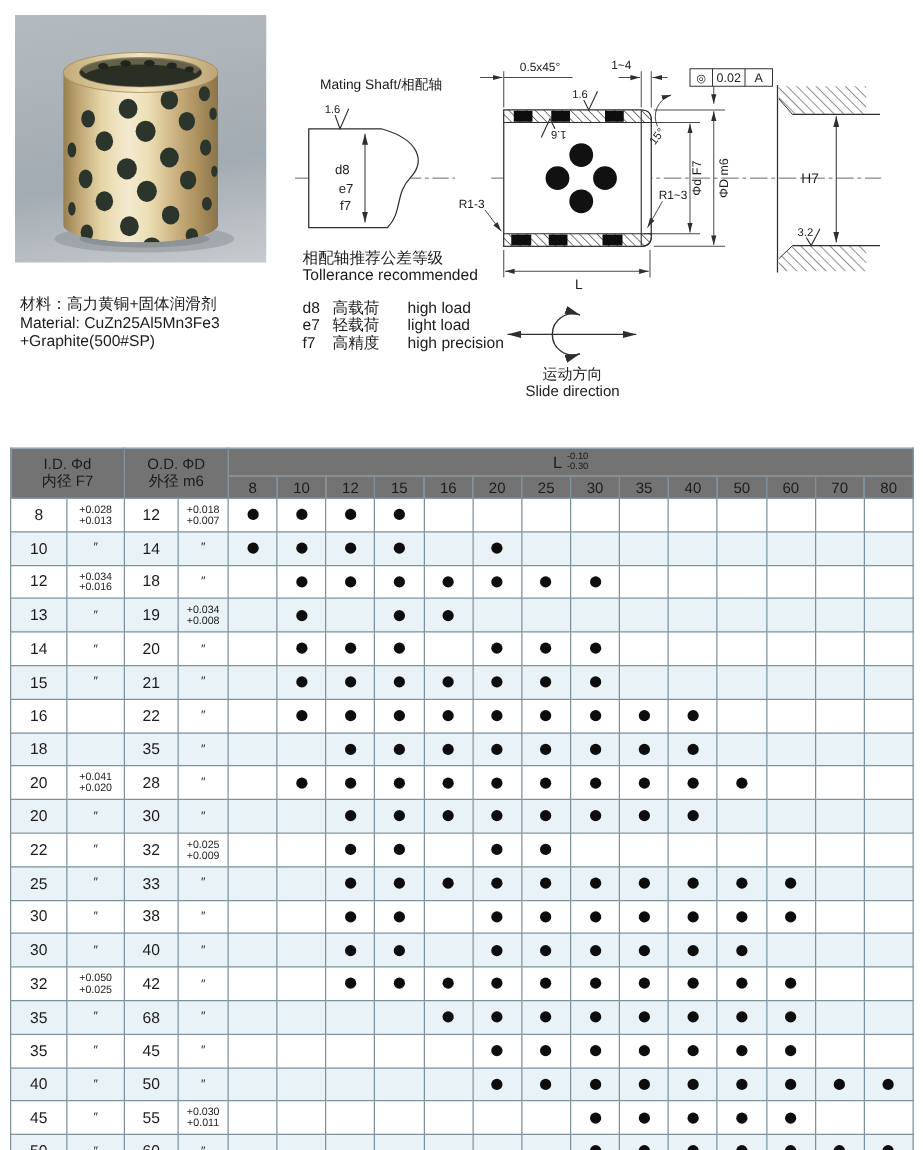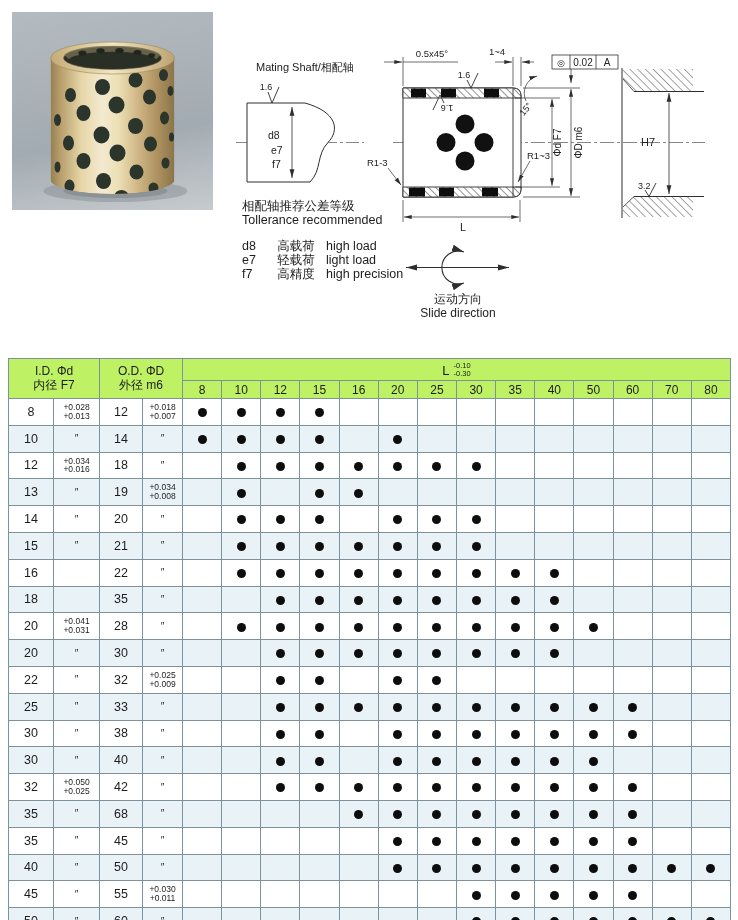--- a/index.html
+++ b/index.html
@@ -10,27 +10,27 @@
   .photo{left:12px;top:12px;width:201px;height:198px;
          background:linear-gradient(170deg,#b4bbc0 0%,#a9b1b7 40%,#a3abb2 62%,#b6bcc1 82%,#c6cbce 100%);}
   
   .mat{left:16px;top:236px;font-size:12.5px;line-height:15px;}
   .mat2{left:16px;top:290px;font-size:12.5px;line-height:15px;}
   .shaft-title{left:245px;top:60px;font-size:11px;margin-left:11px;}
   .tolblock{left:242px;top:199px;font-size:12.5px;line-height:14px;}
   .grades{left:242px;top:240px;font-size:12.5px;line-height:13.8px;}
   .grade-row span{display:inline-block;}
   .g-code{width:24px;}
-  .g-cn{width:60px;text-align:center;}
+  .g-cn{width:60px;}
   
   table.size{position:absolute;left:8px;top:358px;width:723px;border-collapse:collapse;
              table-layout:fixed;}
   table.size{border:1px solid #55656f;}
   table.size th,table.size td{border:1px solid #7e929e;padding:0;}
-  table.size thead th{background:#bef264;font-weight:normal;text-align:center;}
+  table.size thead th{background:#737373;font-weight:normal;text-align:center;}
   .hdr div{font-size:12px;line-height:13.5px;}
   tr.lrow th{height:17px;font-size:12px;}
   .lhdr{height:21px;vertical-align:middle;}
   .lbig{font-size:13px;vertical-align:middle;margin-right:4px;}
   .ltol{display:inline-block;vertical-align:middle;font-size:7.5px;line-height:8px;text-align:right;}
   .ltol span{display:block;}
   tbody td{height:25.8px;text-align:center;vertical-align:middle;background:#fff;}
   tr.alt td{background:#e9f2f6;}
   td.num{font-size:12.5px;}
   td.tol{font-size:8.5px;line-height:8.8px;}
@@ -103,20 +103,25 @@
       <g fill="#20251e">
         <ellipse cx="70" cy="41" rx="4" ry="2.6"></ellipse>
           <ellipse cx="88" cy="38.8" rx="4.2" ry="2.6"></ellipse>
         <ellipse cx="107" cy="38.6" rx="4.2" ry="2.6"></ellipse>
           <ellipse cx="125" cy="40.5" rx="4" ry="2.6"></ellipse>
         <ellipse cx="139" cy="43.5" rx="3.4" ry="2.3"></ellipse>
       </g>
     </svg>
   </div>
 
+  <div class="abs mat">
+    <div>材料：高力黄铜+固体润滑剂</div>
+    <div>Material: CuZn25Al5Mn3Fe3</div>
+    <div>+Graphite(500#SP)</div>
+  </div>
   <div class="abs mat2">
   </div>
 
   <div class="abs shaft-title">Mating Shaft/相配轴</div>
   <svg class="abs" style="left:232px;top:75px;" width="140" height="115" viewBox="232 75 140 115">
     <defs>
       <marker id="arrS" markerWidth="12" markerHeight="8" refX="11" refY="4" orient="auto-start-reverse">
         <path d="M0,1 L11,4 L0,7 Z" fill="#2e2e2e"></path>
       </marker>
     </defs>
@@ -471,21 +476,21 @@
           <td><span class="dot"></span></td>
           <td></td>
           <td></td>
           <td></td>
           <td></td>
         </tr>
         <tr>
           <td class="num">20</td>
           <td class="tol">
             <div>+0.041</div>
-            <div>+0.031</div>
+            <div>+0.020</div>
           </td>
           <td class="num">28</td>
           <td class="ditto">″</td>
           <td></td>
           <td><span class="dot"></span></td>
           <td><span class="dot"></span></td>
           <td><span class="dot"></span></td>
           <td><span class="dot"></span></td>
           <td><span class="dot"></span></td>
           <td><span class="dot"></span></td>

